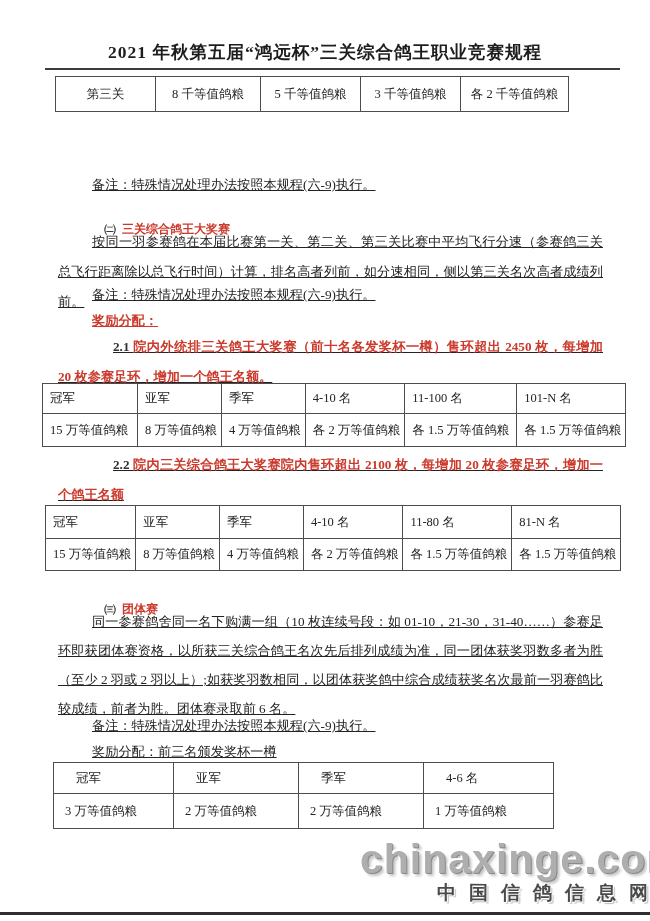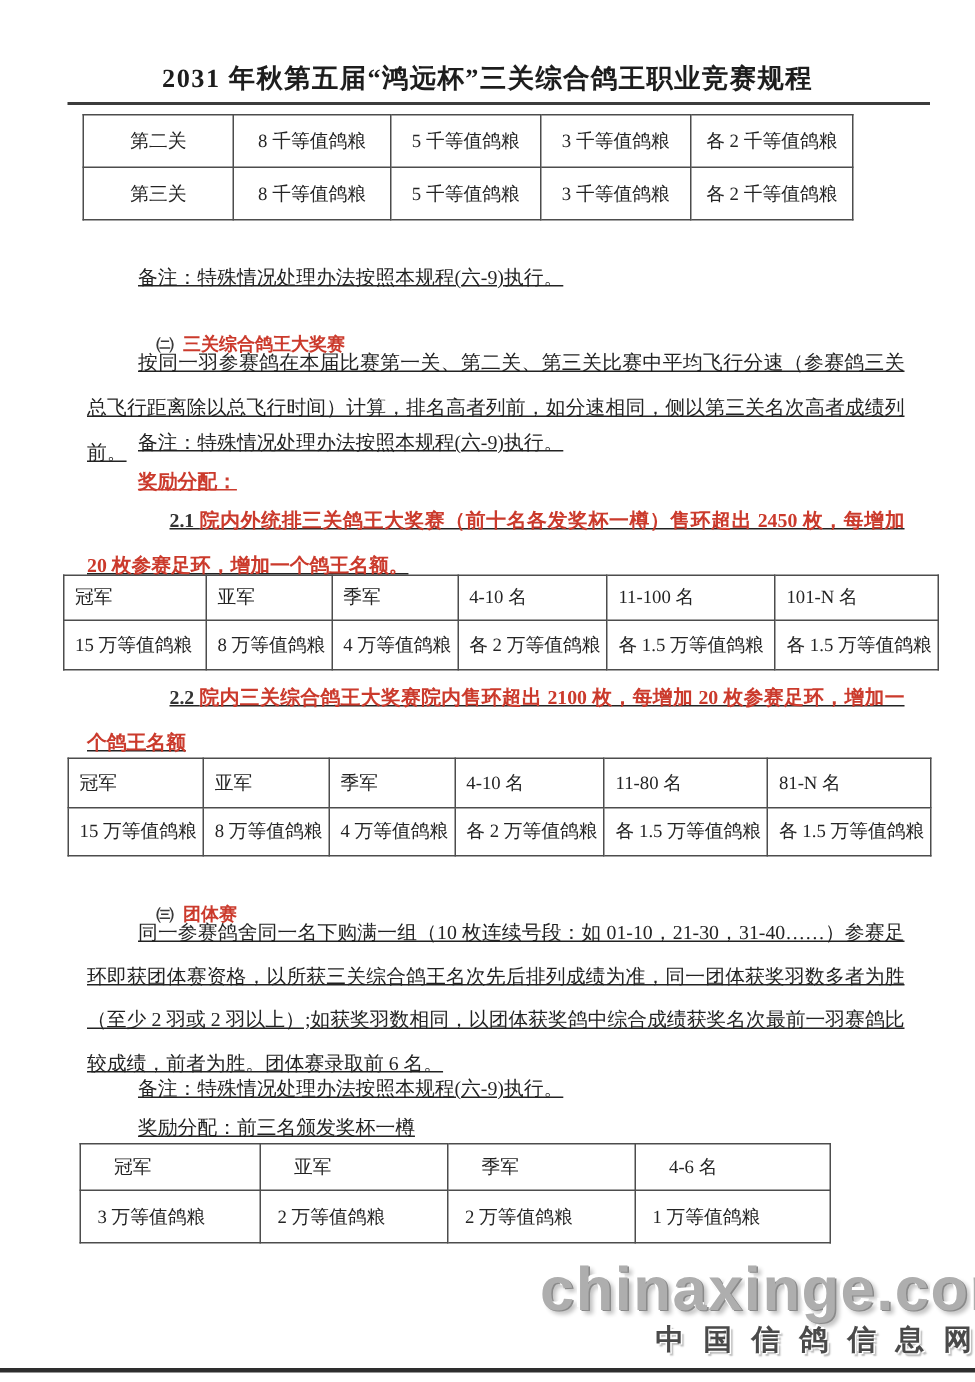--- a/index.html
+++ b/index.html
@@ -85,39 +85,32 @@
   }
   .wm-cn{
     top:880px;left:437px;font-size:19px;font-weight:bold;letter-spacing:13px;
     color:#4a4a4a;white-space:nowrap;
     text-shadow:1px 1px 0 #ffffff,-1px -1px 0 #ffffff,2px 2px 1px #bbbbbb;
   }
 </style>
 </head>
 <body>
 
-<div class="abs doc-title">2031 年秋第五届“鸿远杯”三关综合鸽王职业竞赛规程</div>
+<div class="abs doc-title">2021 年秋第五届“鸿远杯”三关综合鸽王职业竞赛规程</div>
 <div class="abs title-rule"></div>
 
 <table class="abs tbl-stage">
   <colgroup>
       <col>
       <col>
       <col>
       <col>
       <col>
     </colgroup>
   <tbody>
-      <tr>
-        <td>第二关</td>
-        <td>8 千等值鸽粮</td>
-        <td>5 千等值鸽粮</td>
-        <td>3 千等值鸽粮</td>
-        <td>各 2 千等值鸽粮</td>
-      </tr>
       <tr>
         <td>第三关</td>
         <td>8 千等值鸽粮</td>
         <td>5 千等值鸽粮</td>
         <td>3 千等值鸽粮</td>
         <td>各 2 千等值鸽粮</td>
       </tr>
     </tbody>
 </table>
 

